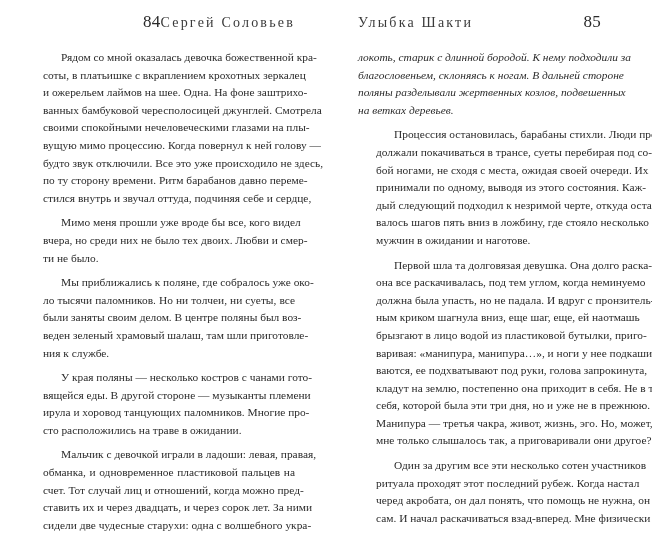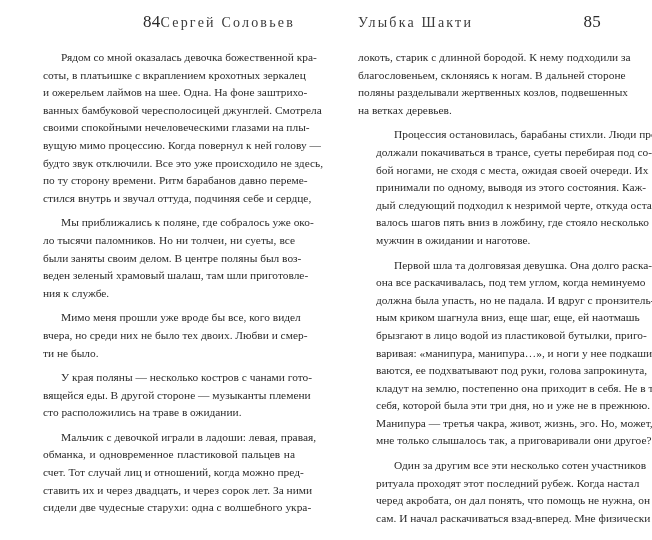--- a/index.html
+++ b/index.html
@@ -54,21 +54,21 @@
       text-align: justify;
     }
     .page-left .text-block { left: 25px; width: 270px; }
     .page-right .text-block { left: 32px; width: 243px; }
 
     .para {
       margin: 0 0 7px 0;
       text-indent: 18px;
       hyphens: manual;
     }
-    .para.cont { text-indent: 0; }
+    .para.cont { text-indent: 0; font-style: italic; }
     .line {
       display: block;
       text-align: justify;
       text-align-last: justify;
       white-space: nowrap;
     }
     .line.last {
       text-align-last: left;
     }
     .para .line:first-child { padding-left: 18px; }
@@ -88,34 +88,35 @@
         <span class="line">соты, в платьишке с вкраплением крохотных зеркалец</span>
         <span class="line">и ожерельем лаймов на шее. Одна. На фоне заштрихо-</span>
         <span class="line">ванных бамбуковой чересполосицей джунглей. Смотрела</span>
         <span class="line">своими спокойными нечеловеческими глазами на плы-</span>
         <span class="line">вущую мимо процессию. Когда повернул к ней голову —</span>
         <span class="line">будто звук отключили. Все это уже происходило не здесь,</span>
         <span class="line">по ту сторону времени. Ритм барабанов давно переме-</span>
         <span class="line">стился внутрь и звучал оттуда, подчиняя себе и сердце,</span>
       </p>
       <p class="para">
+        <span class="line">Мимо меня прошли уже вроде бы все, кого видел</span>
+        <span class="line">вчера, но среди них не было тех двоих. Любви и смер-</span>
+        <span class="line last">ти не было.</span>
+      </p>
+      <p class="para">
         <span class="line">Мы приближались к поляне, где собралось уже око-</span>
         <span class="line">ло тысячи паломников. Но ни толчеи, ни суеты, все</span>
         <span class="line">были заняты своим делом. В центре поляны был воз-</span>
         <span class="line">веден зеленый храмовый шалаш, там шли приготовле-</span>
         <span class="line last">ния к службе.</span>
       </p>
       <p class="para">
-        <span class="line">Мимо меня прошли уже вроде бы все, кого видел</span>
-        <span class="line">вчера, но среди них не было тех двоих. Любви и смер-</span>
-        <span class="line last">ти не было.</span>
-      </p>
-      <p class="para">
         <span class="line">У края поляны — несколько костров с чанами гото-</span>
         <span class="line">вящейся еды. В другой стороне — музыканты племени</span>
+        <span class="line">ирула и хоровод танцующих паломников. Многие про-</span>
         <span class="line last">сто расположились на траве в ожидании.</span>
       </p>
       <p class="para">
         <span class="line">Мальчик с девочкой играли в ладоши: левая, правая,</span>
         <span class="line">обманка, и одновременное пластиковой пальцев на</span>
         <span class="line">счет. Тот случай лиц и отношений, когда можно пред-</span>
         <span class="line">ставить их и через двадцать, и через сорок лет. За ними</span>
         <span class="line">сидели две чудесные старухи: одна с волшебного укра-</span>
       </p>
     </div>

